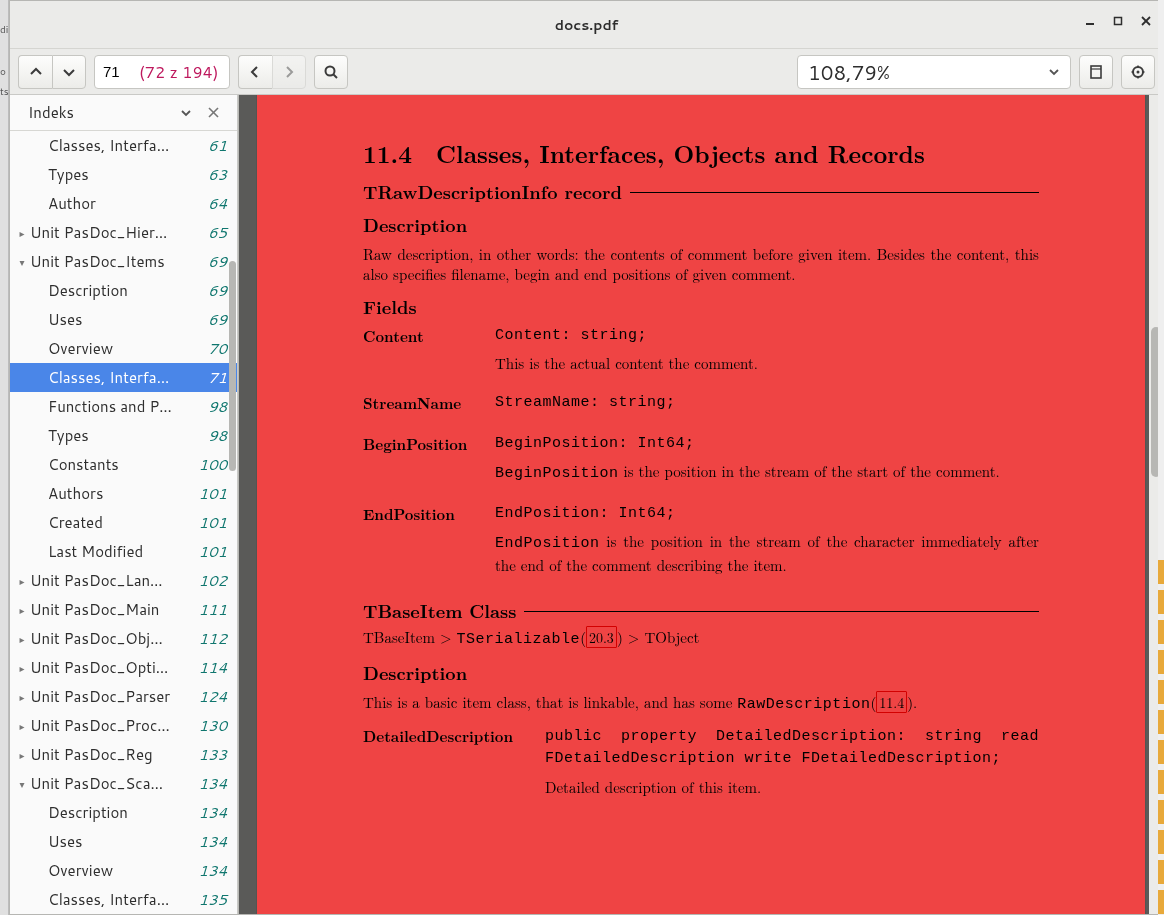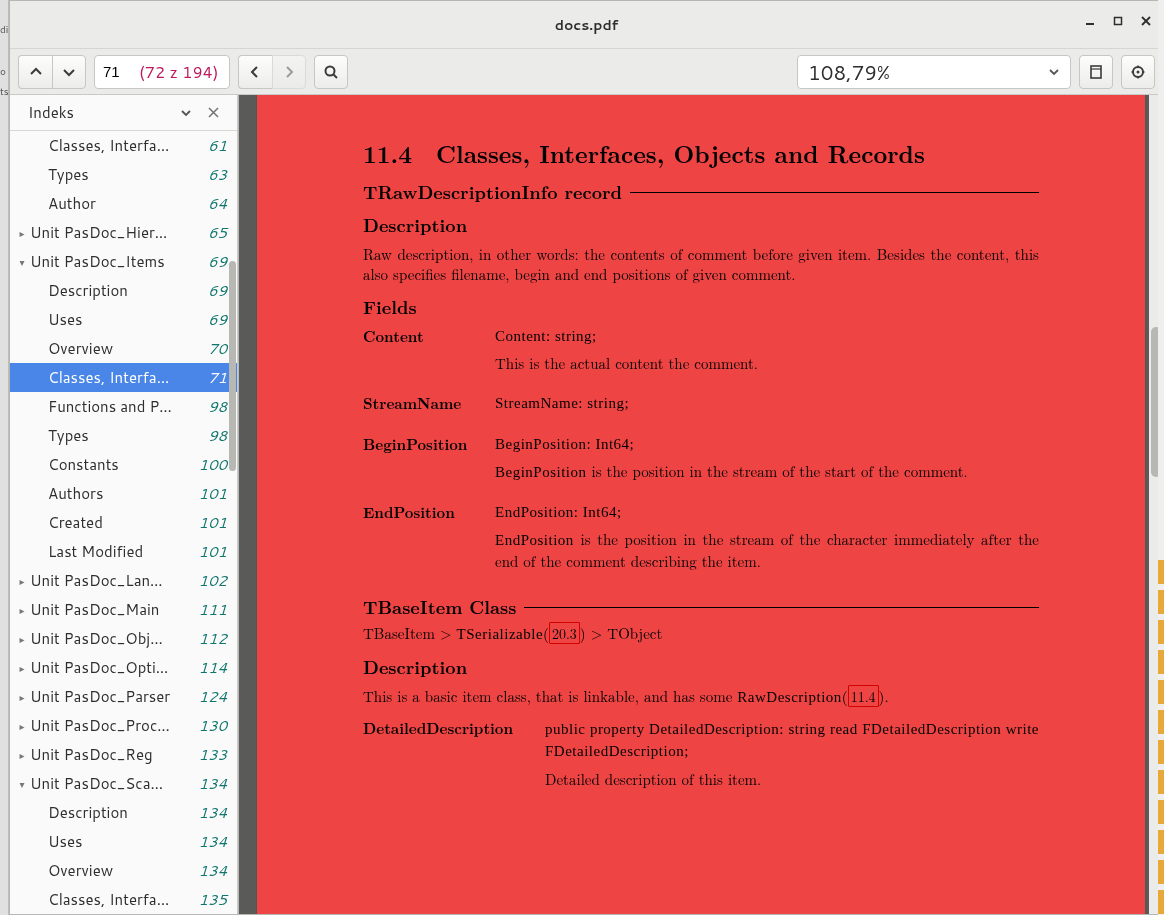--- a/index.html
+++ b/index.html
@@ -43,21 +43,21 @@
 .doc h1 { font-size:24px; font-weight:700; margin:12px 0 10px; }
 .rec-title-row { display:flex; align-items:center; gap:8px; margin:6px 0 3px;}
 .rec-title { font-size:18px; font-weight:700; white-space:nowrap;}
 .rec-title-row .line { flex:1; height:1px; background:#000; }
 .sub-h { font-size:18px; font-weight:700; margin:8px 0 6px; }
 .para { text-align:justify; margin:0 0 10px; }
 .fields { display:grid; grid-template-columns:118px 1fr; column-gap:14px; row-gap:14px; }
 .fields.wide { grid-template-columns:168px 1fr; }
 .fld-name { font-weight:700; }
 .fld-body p { margin:0 0 6px; text-align:justify;}
-.code { font-family:Liberation Serif, serif; letter-spacing:.5px;}
+.code { font-family:Liberation Mono, monospace; letter-spacing:.5px;}
 .ref { color:#000; border:1px solid #d30000; padding:0 2px; border-radius:1px; font-size:14px;}
 .right-stripe { position:absolute; right:0; top:0; width:6px; height:100%; background:#efefef;}
 .right-marks { position:absolute; right:0; width:6px; background:#e8a93a;}
 svg { display:block; }
 </style>
 </head>
 <body>
 
 <div class="edge-left">
     <div>di</div>

